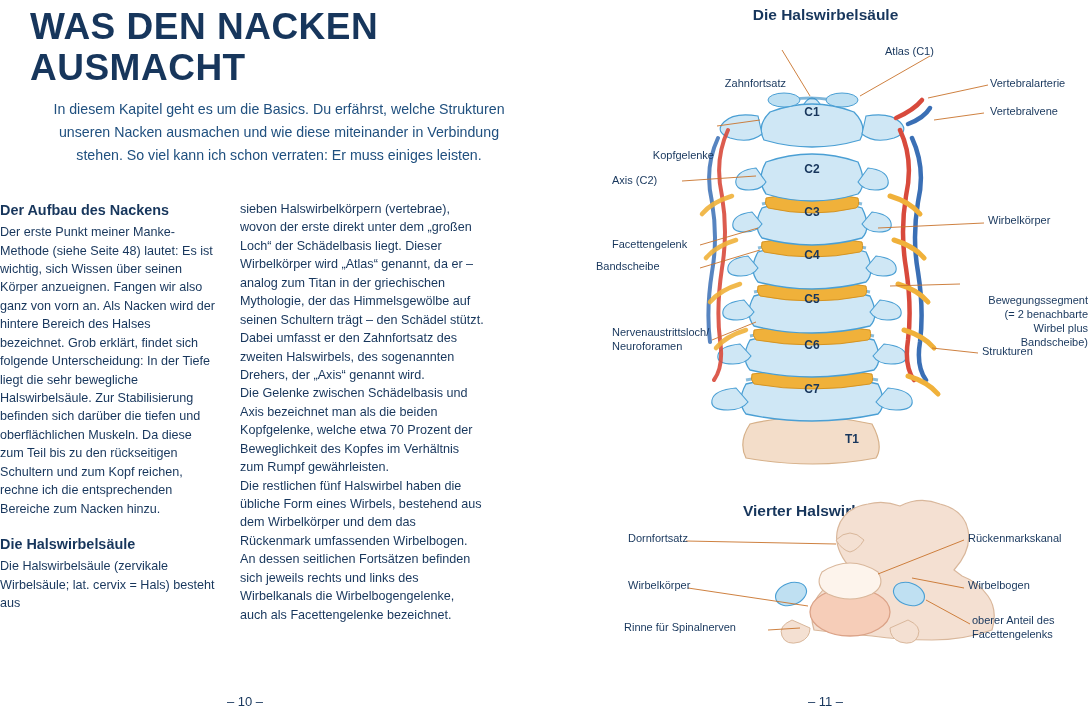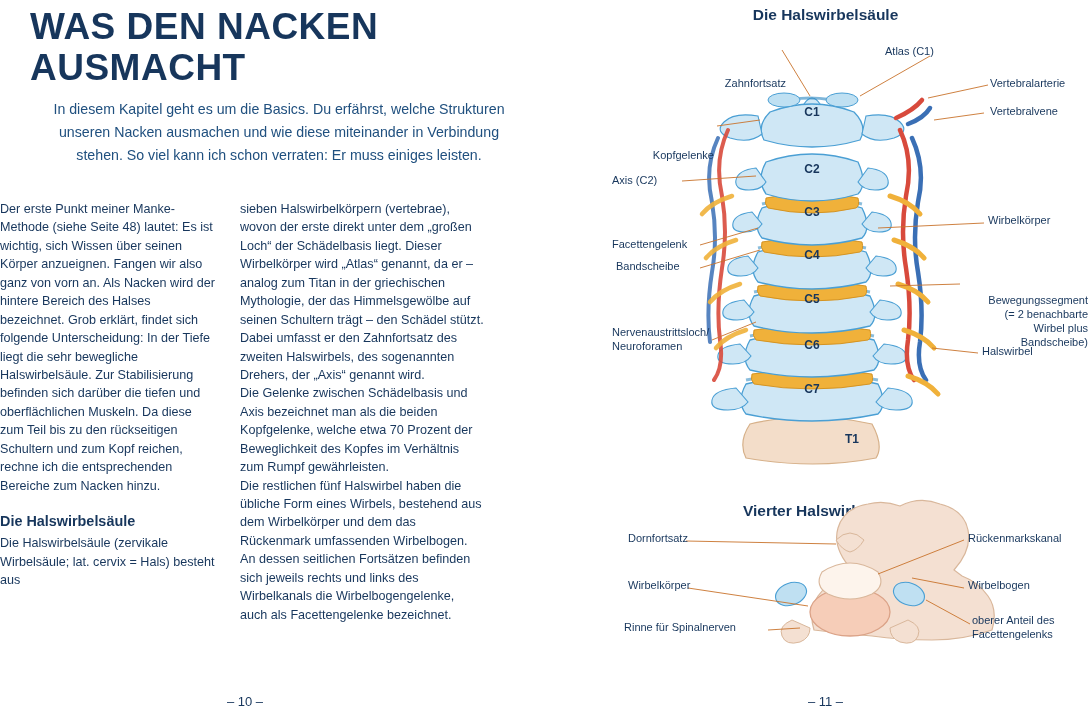--- a/index.html
+++ b/index.html
@@ -144,20 +144,21 @@
 
   <div class="left-page">
 
     <div class="chapter-title">WAS DEN NACKEN AUSMACHT</div>
 
     <div class="chapter-intro">In diesem Kapitel geht es um die Basics. Du erfährst, welche Strukturen unseren Nacken ausmachen und wie diese miteinander in Verbindung stehen. So viel kann ich schon verraten: Er muss einiges leisten.</div>
 
     <div class="columns">
 
       <div class="col col-left">
+        <div class="sec-head">Der Aufbau des Nackens</div>
         <p class="body-par">
             <span style="display: block;">Der erste Punkt meiner Manke-Methode (siehe Seite 48) lautet: Es ist wichtig, sich Wissen über seinen Körper anzueignen. Fangen wir also ganz von vorn an. Als Nacken wird der hintere Bereich des Halses bezeichnet. Grob erklärt, findet sich folgende Unterscheidung: In der Tiefe liegt die sehr bewegliche Halswirbelsäule. Zur Stabilisierung befinden sich darüber die tiefen und oberflächlichen Muskeln. Da diese zum Teil bis zu den rückseitigen Schultern und zum Kopf reichen, rechne ich die entsprechenden Bereiche zum Nacken hinzu.</span>
           </p>
         <div class="sec-head second">Die Halswirbelsäule</div>
         <p class="body-par">Die Halswirbelsäule (zervikale Wirbelsäule; lat. cervix = Hals) besteht aus</p>
       </div>
 
       <div class="col col-right">
         <p class="body-par">
             <span style="display: block;">sieben Halswirbelkörpern (vertebrae), wovon der erste direkt unter dem „großen Loch“ der Schädelbasis liegt. Dieser Wirbelkörper wird „Atlas“ genannt, da er – analog zum Titan in der griechischen Mythologie, der das Himmelsgewölbe auf seinen Schultern trägt – den Schädel stützt. Dabei umfasst er den Zahnfortsatz des zweiten Halswirbels, des sogenannten Drehers, der „Axis“ genannt wird.</span>
@@ -295,33 +296,33 @@
         <path class="lead" d="M404 540 L318 574"></path>
         <path class="lead" d="M404 588 L352 578"></path>
         <path class="lead" d="M410 624 L366 600"></path>
       </g>
     </svg>
 
     <div class="label right-al" style="left:98px; top:44px; width:128px;">Zahnfortsatz</div>
     <div class="label right-al" style="left:26px; top:116px; width:128px;">Kopfgelenke</div>
     <div class="label left-al" style="left:52px; top:173px; width:110px;">Axis (C2)</div>
     <div class="label left-al" style="left:52px; top:237px; width:120px;">Facettengelenk</div>
-    <div class="label left-al" style="left:56px; top:259px; width:120px;">Bandscheibe</div>
+    <div class="label left-al" style="left:36px; top:259px; width:120px;">Bandscheibe</div>
     <div class="label left-al" style="left:52px; top:325px; width:132px; white-space:pre-line;">Nervenaustrittsloch/
 Neuroforamen</div>
 
     <div class="label left-al" style="left:325px; top:44px; width:110px;">Atlas (C1)</div>
     <div class="label left-al" style="left:430px; top:76px; width:104px;">Vertebralarterie</div>
     <div class="label left-al" style="left:430px; top:104px; width:104px;">Vertebralvene</div>
     <div class="label left-al" style="left:428px; top:213px; width:100px;">Wirbelkörper</div>
     <div class="label right-al" style="left:400px; top:261px; width:128px; white-space:pre-line;">Bewegungssegment
 (= 2 benachbarte
 Wirbel plus
 Bandscheibe)</div>
-    <div class="label left-al" style="left:422px; top:344px; width:100px;">Halswirbel</div>
+    <div class="label left-al" style="left:422px; top:344px; width:100px;">Strukturen</div>
 
     <div class="label left-al" style="left:68px; top:531px; width:120px;">Dornfortsatz</div>
     <div class="label left-al" style="left:68px; top:578px; width:120px;">Wirbelkörper</div>
     <div class="label left-al" style="left:64px; top:620px; width:150px;">Rinne für Spinalnerven</div>
 
     <div class="label left-al" style="left:408px; top:531px; width:124px;">Rückenmarkskanal</div>
     <div class="label left-al" style="left:408px; top:578px; width:110px;">Wirbelbogen</div>
     <div class="label left-al" style="left:412px; top:613px; width:114px; white-space:pre-line;">oberer Anteil des
 Facettengelenks</div>
 

